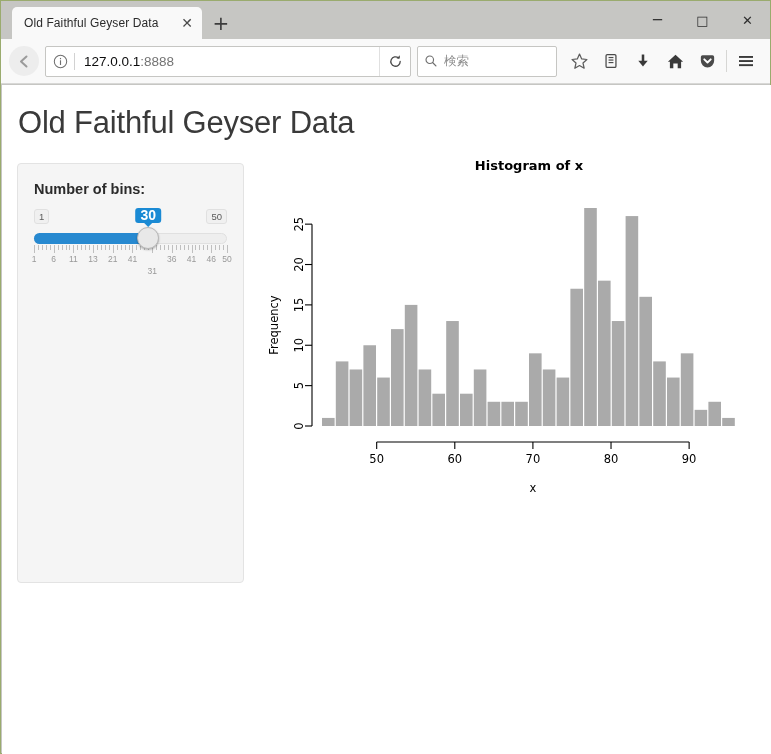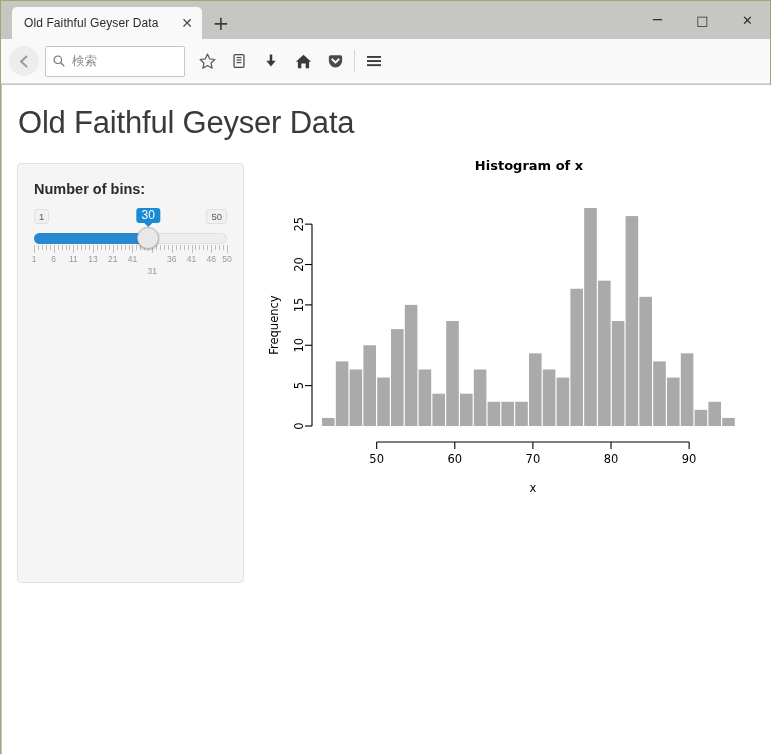--- a/index.html
+++ b/index.html
@@ -238,24 +238,25 @@
     line-height: 11px;
     white-space: nowrap;
   }
   .cap-min { left: 0; top: 0; color: #5a5a5a; background: #f0f0f0; border: 1px solid #e0e0e0; }
   .cap-max { right: 0; top: 0; color: #5a5a5a; background: #f0f0f0; border: 1px solid #e0e0e0; }
   .cap-val {
     top: -1px;
     color: #ffffff;
     background: #1a8ad4;
     padding: 2px 5px;
-    font-size: 12px;
+    font-size: 14px;
     line-height: 11px;
     border-radius: 3px;
     transform: translateX(-50%);
+    font-weight: bold;
   }
   .cap-val:after {
     content: "";
     position: absolute;
     left: 50%;
     bottom: -4px;
     margin-left: -4px;
     border-left: 4px solid transparent;
     border-right: 4px solid transparent;
     border-top: 4px solid #1a8ad4;
@@ -352,20 +353,37 @@
   </div>
 
   <div class="navbar">
 
     <div class="backbtn">
       <svg width="17" height="17" viewBox="0 0 17 17">
         <path d="M10.5 3.5 L5 8.5 L10.5 13.5" fill="none" stroke="#9a9a9a" stroke-width="2" stroke-linecap="round" stroke-linejoin="round"></path>
       </svg>
     </div>
 
+    <div class="urlbox">
+      <span class="identity">
+        <svg width="15" height="15" viewBox="0 0 16 16">
+          <circle cx="8" cy="8" r="6.6" fill="none" stroke="#6f6f6f" stroke-width="1.1"></circle>
+          <rect x="7.4" y="6.7" width="1.2" height="5" fill="#6f6f6f"></rect>
+          <rect x="7.4" y="4.2" width="1.2" height="1.4" fill="#6f6f6f"></rect>
+        </svg>
+      </span>
+      <span class="url-sep"></span>
+      <span class="urltext"><span>127.0.0.1</span><span class="port">:8888</span></span>
+      <span class="reloadbtn">
+        <svg width="15" height="15" viewBox="0 0 16 16">
+          <path d="M13 8 A5 5 0 1 1 11.2 4.2" fill="none" stroke="#4a4a4a" stroke-width="1.4" stroke-linecap="round"></path>
+          <path d="M12.6 1.3 L12.6 4.8 L9.1 4.8 Z" fill="#4a4a4a"></path>
+        </svg>
+      </span>
+    </div>
 
     <div class="searchbox">
       <span class="sicon">
         <svg width="14" height="14" viewBox="0 0 16 16">
           <circle cx="6.6" cy="6.6" r="4.3" fill="none" stroke="#6f6f6f" stroke-width="1.3"></circle>
           <line x1="9.8" y1="9.8" x2="13.6" y2="13.6" stroke="#6f6f6f" stroke-width="1.5" stroke-linecap="round"></line>
         </svg>
       </span>
       <span class="searchph">検索</span>
     </div>

